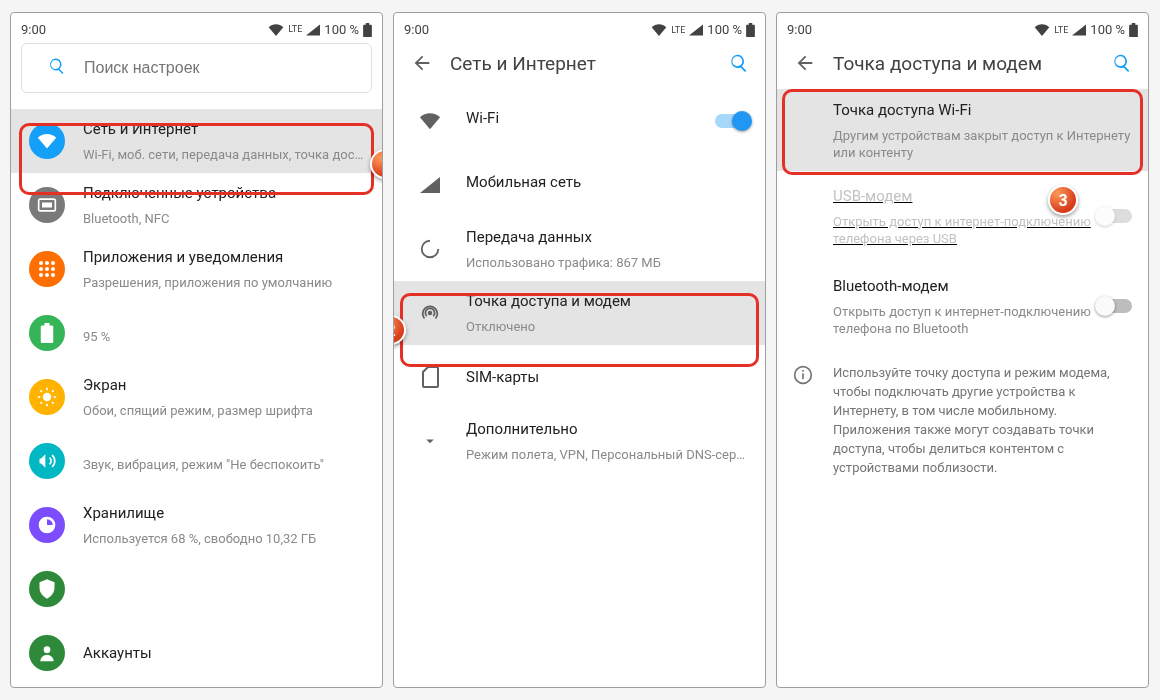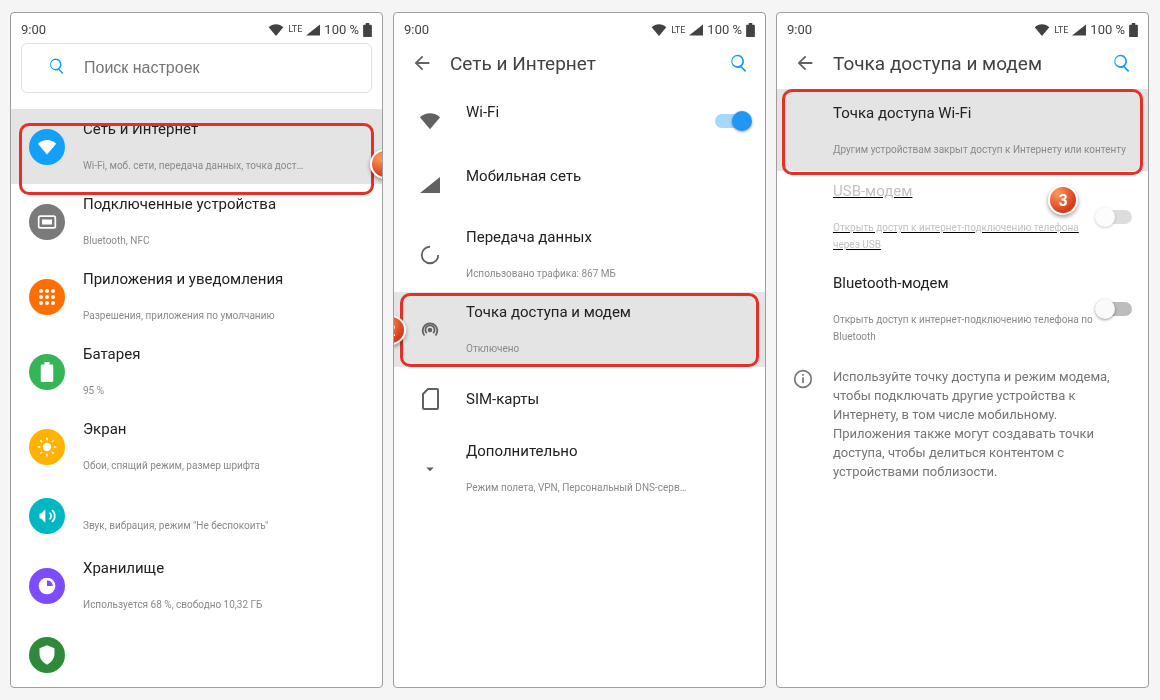--- a/index.html
+++ b/index.html
@@ -70,21 +70,21 @@
     align-items:center;
     padding: 10px 16px 10px 14px;
     min-height: 64px;
   }
   .row .ico {
     width: 44px; height:44px; display:flex; align-items:center; justify-content:center;
     flex-shrink:0;
   }
   .row .txt { flex:1; padding-left: 14px; min-width:0;}
   .row .txt .lbl { font-size:15px; color:#212121; line-height:20px;}
-  .row .txt .sub { font-size:10px; color:#8a8a8a; line-height:17px; margin-top:18px;
+  .row .txt .sub { font-size:13px; color:#8a8a8a; line-height:17px; margin-top:7px;
     white-space:nowrap; overflow:hidden; text-overflow:ellipsis;}
   .row .txt .sub.wrap { white-space: normal; }
   .row.highlight { background:#e4e4e4; }
   .row .trail { flex-shrink:0; }
 
   .circle { width:36px; height:36px; border-radius:50%; display:flex; align-items:center; justify-content:center; color:#fff;}
 
   
   .toggle { width:34px; height:14px; border-radius:7px; background:#bdbdbd; position:relative;}
   .toggle::after{content:""; position:absolute; width:20px;height:20px;border-radius:50%;
@@ -194,21 +194,20 @@
       </div>
       <div class="row">
         <span class="ico">
           <span class="circle" style="background:#35b558">
             <svg width="14" height="20" viewBox="0 0 10 16">
               <path fill="#fff" d="M3 0h4v2h2a1 1 0 011 1v12a1 1 0 01-1 1H1a1 1 0 01-1-1V3a1 1 0 011-1h2z"></path>
             </svg>
           </span>
         </span>
         <span class="txt">
-          <div class="lbl">Батарея</div>
           <div class="sub">95 %</div>
         </span>
       </div>
       <div class="row">
         <span class="ico">
           <span class="circle" style="background:#ffb300">
             <svg width="20" height="20" viewBox="0 0 24 24">
               <circle cx="12" cy="12" r="5" fill="#fff"></circle>
               <g stroke="#fff" stroke-width="2">
                 <line x1="12" y1="1" x2="12" y2="4"></line>

